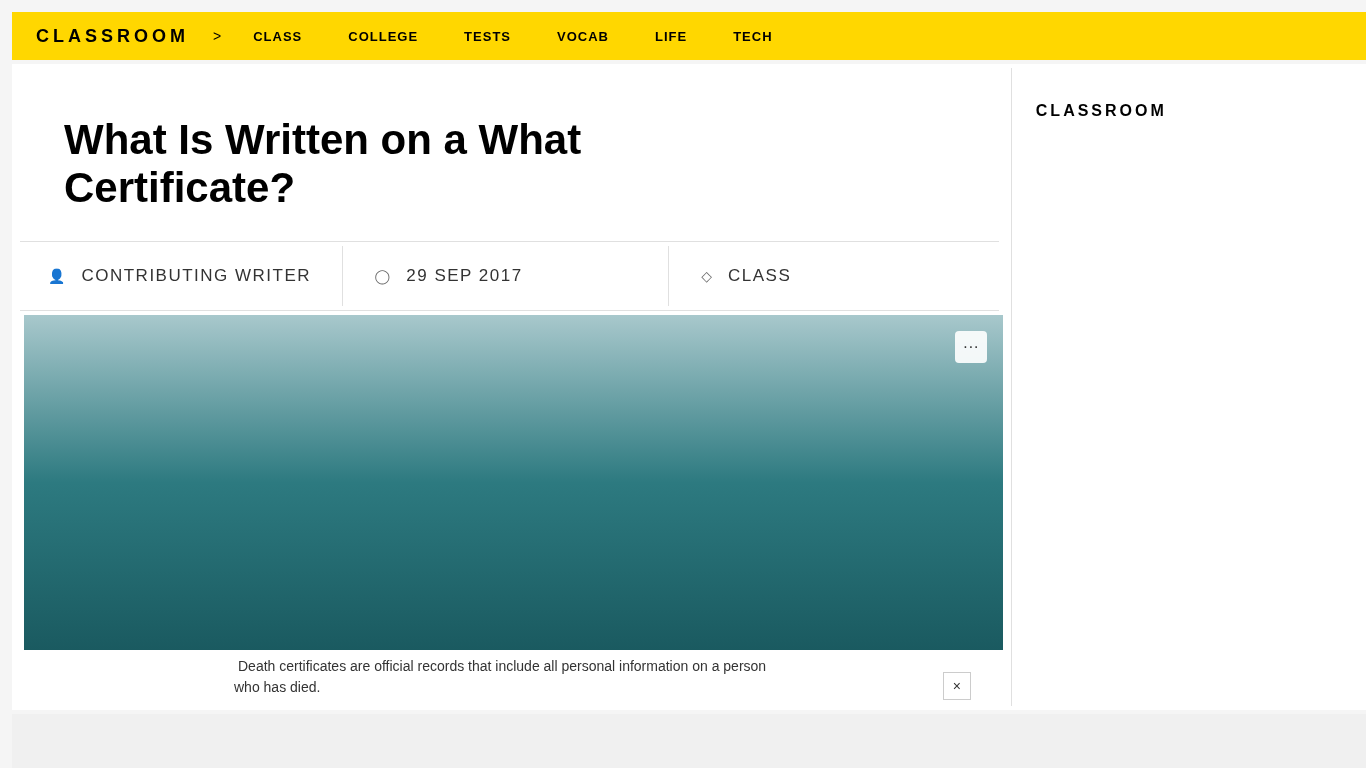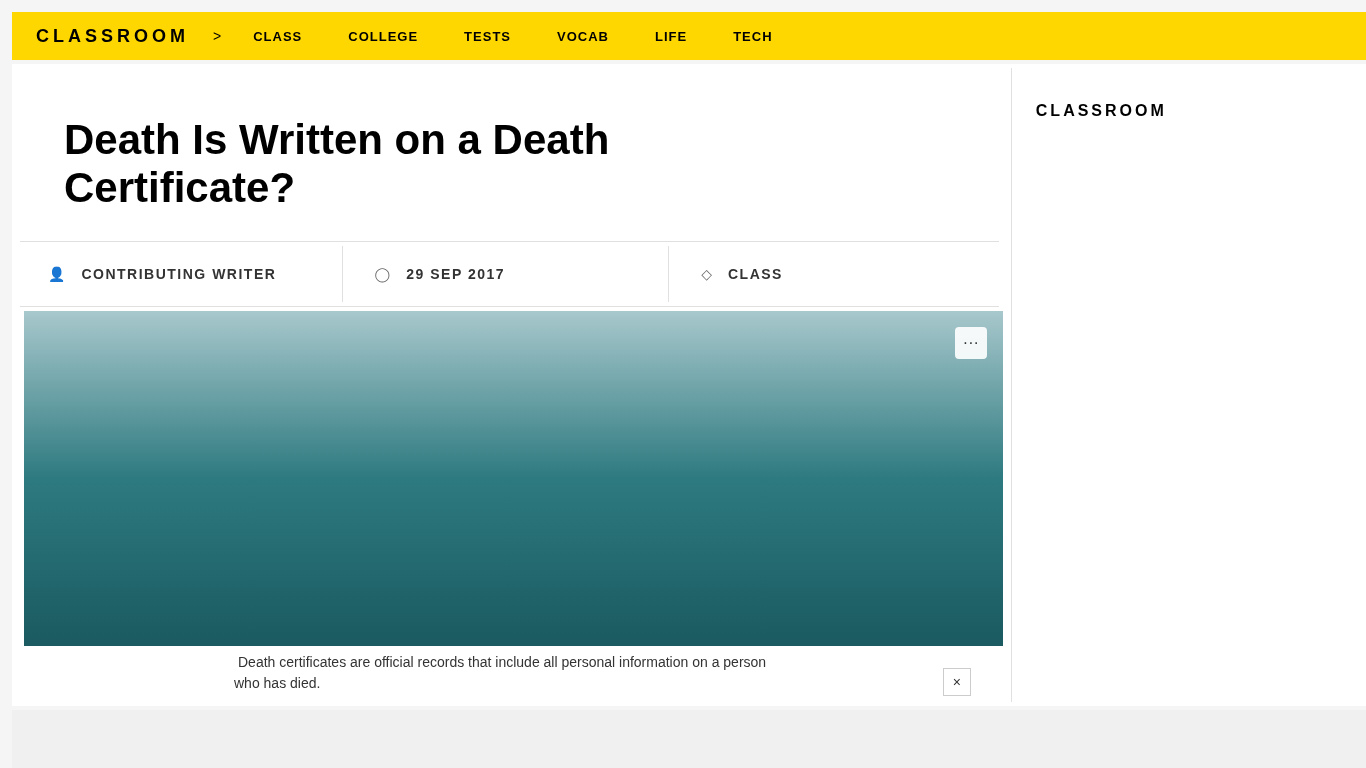--- a/index.html
+++ b/index.html
@@ -103,22 +103,22 @@
     .meta-item:last-child {
       border-right: none;
     }
 
     .meta-icon {
       font-size: 14px;
       color: #666;
     }
 
     .meta-text {
-      font-size: 14px;
-      font-weight: 700;
+      font-size: 17px;
+      font-weight: 400;
       letter-spacing: 1.5px;
       text-transform: uppercase;
       color: #333;
     }
 
     
     .hero-image {
       width: 100%;
       height: 335px;
       background: linear-gradient(to bottom, #a8c8cc 0%, #2d7a80 50%, #1a5a60 100%);
@@ -223,21 +223,21 @@
         <li><a href="#">TECH</a></li>
       </ul>
   </nav>
 </header>
 
 <div class="main-layout">
 
   <main class="article-area">
 
     <div class="article-header">
-      <h1 class="article-title">Death Is Written on a Death Certificate?</h1>
+      <h1 class="article-title">What Is Written on a What Certificate?</h1>
     </div>
 
     <div class="meta-bar">
       <div class="meta-item">
         <span class="meta-icon">👤</span>
         <span class="meta-text">CONTRIBUTING WRITER</span>
       </div>
       <div class="meta-item">
         <span class="meta-icon">◯</span>
         <span class="meta-text">29 SEP 2017</span>

